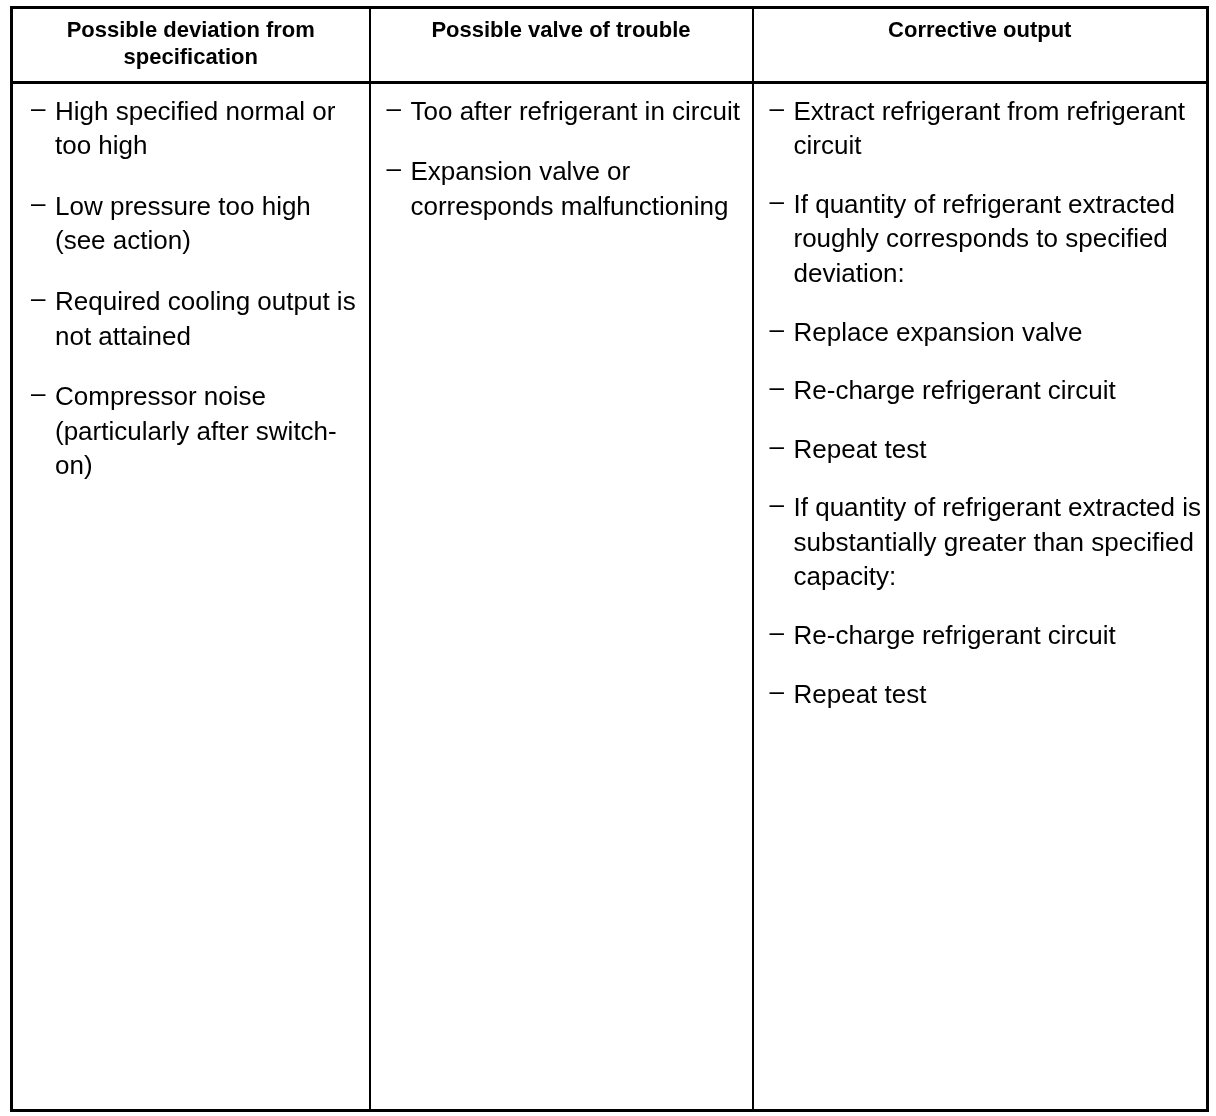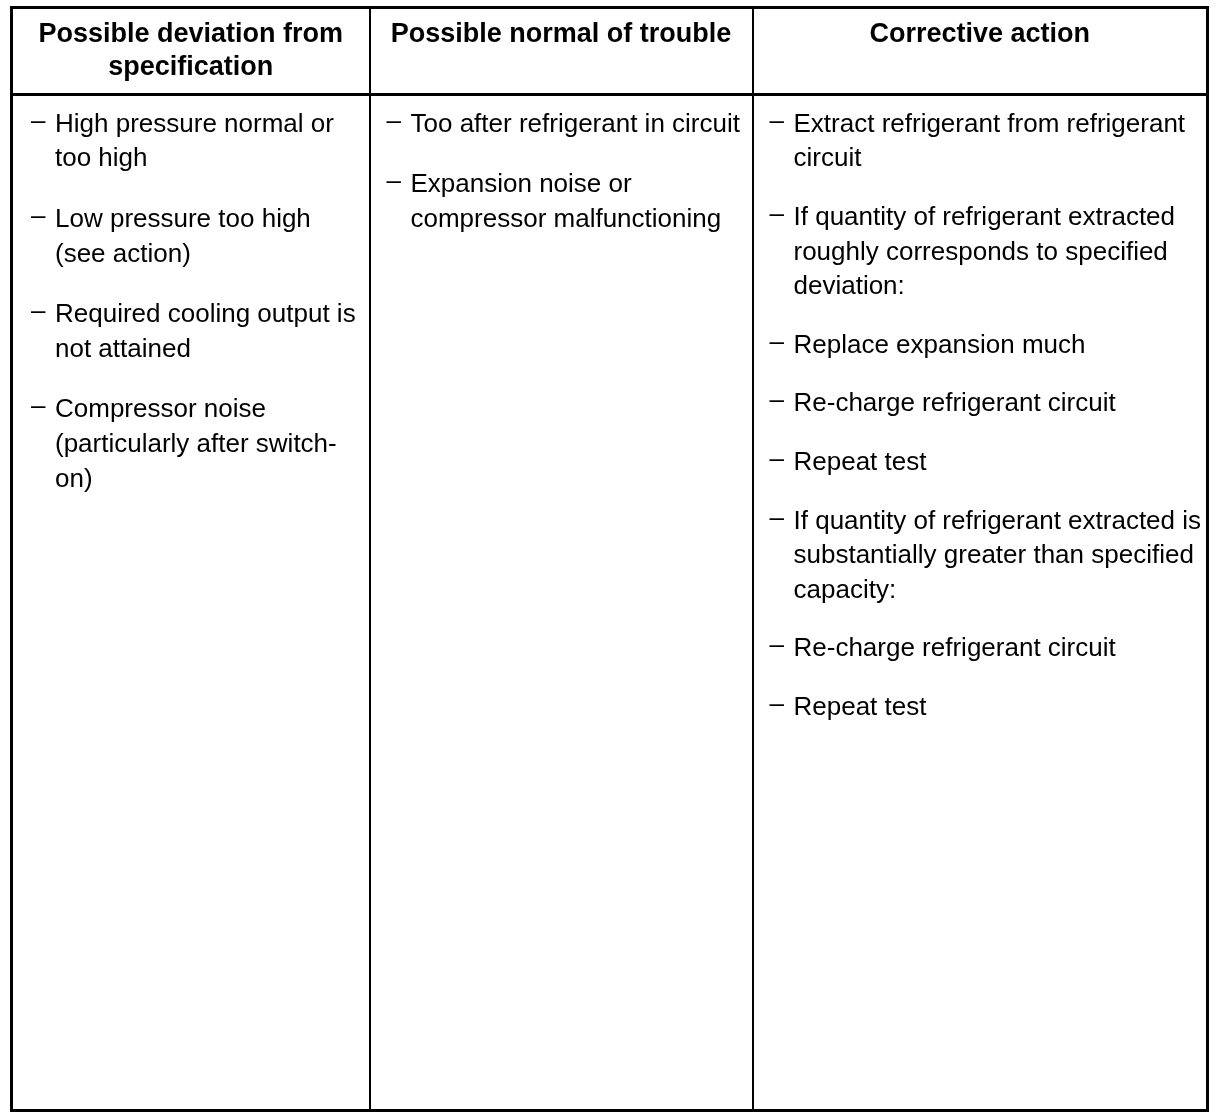--- a/index.html
+++ b/index.html
@@ -37,21 +37,21 @@
   table.troubleshooting th,
   table.troubleshooting td {
     border: 2px solid #000000;
     vertical-align: top;
     padding: 0;
   }
 
   table.troubleshooting thead th {
     border-bottom: 3px solid #000000;
     text-align: center;
-    font-size: 27px;
+    font-size: 22px;
     font-weight: bold;
     line-height: 1.22;
     padding: 8px 6px 10px 6px;
   }
 
   table.troubleshooting tbody td {
     padding: 10px 4px 8px 4px;
   }
 
   ul.items {
@@ -97,31 +97,31 @@
 <div class="table-wrap">
   <table class="troubleshooting">
     <colgroup>
       <col class="c1">
       <col class="c2">
       <col class="c3">
     </colgroup>
     <thead>
       <tr>
         <th>Possible deviation from specification</th>
-        <th>Possible normal of trouble</th>
-        <th>Corrective action</th>
+        <th>Possible valve of trouble</th>
+        <th>Corrective output</th>
       </tr>
     </thead>
     <tbody>
       <tr>
         <td class="col1">
           <ul class="items">
             <li>
               <span class="dash">–</span>
-              <span>High pressure normal or too high</span>
+              <span>High specified normal or too high</span>
             </li>
             <li>
               <span class="dash">–</span>
               <span>Low pressure too high (see action)</span>
             </li>
             <li>
               <span class="dash">–</span>
               <span>Required cooling output is not attained</span>
             </li>
             <li>
@@ -131,37 +131,37 @@
           </ul>
         </td>
         <td class="col2">
           <ul class="items">
             <li>
               <span class="dash">–</span>
               <span>Too after refrigerant in circuit</span>
             </li>
             <li>
               <span class="dash">–</span>
-              <span>Expansion noise or compressor malfunctioning</span>
+              <span>Expansion valve or corresponds malfunctioning</span>
             </li>
           </ul>
         </td>
         <td class="col3">
           <ul class="items">
             <li>
               <span class="dash">–</span>
               <span>Extract refrigerant from refrigerant circuit</span>
             </li>
             <li>
               <span class="dash">–</span>
               <span>If quantity of refrigerant extracted roughly corresponds to specified deviation:</span>
             </li>
             <li>
               <span class="dash">–</span>
-              <span>Replace expansion much</span>
+              <span>Replace expansion valve</span>
             </li>
             <li>
               <span class="dash">–</span>
               <span>Re-charge refrigerant circuit</span>
             </li>
             <li>
               <span class="dash">–</span>
               <span>Repeat test</span>
             </li>
             <li>

